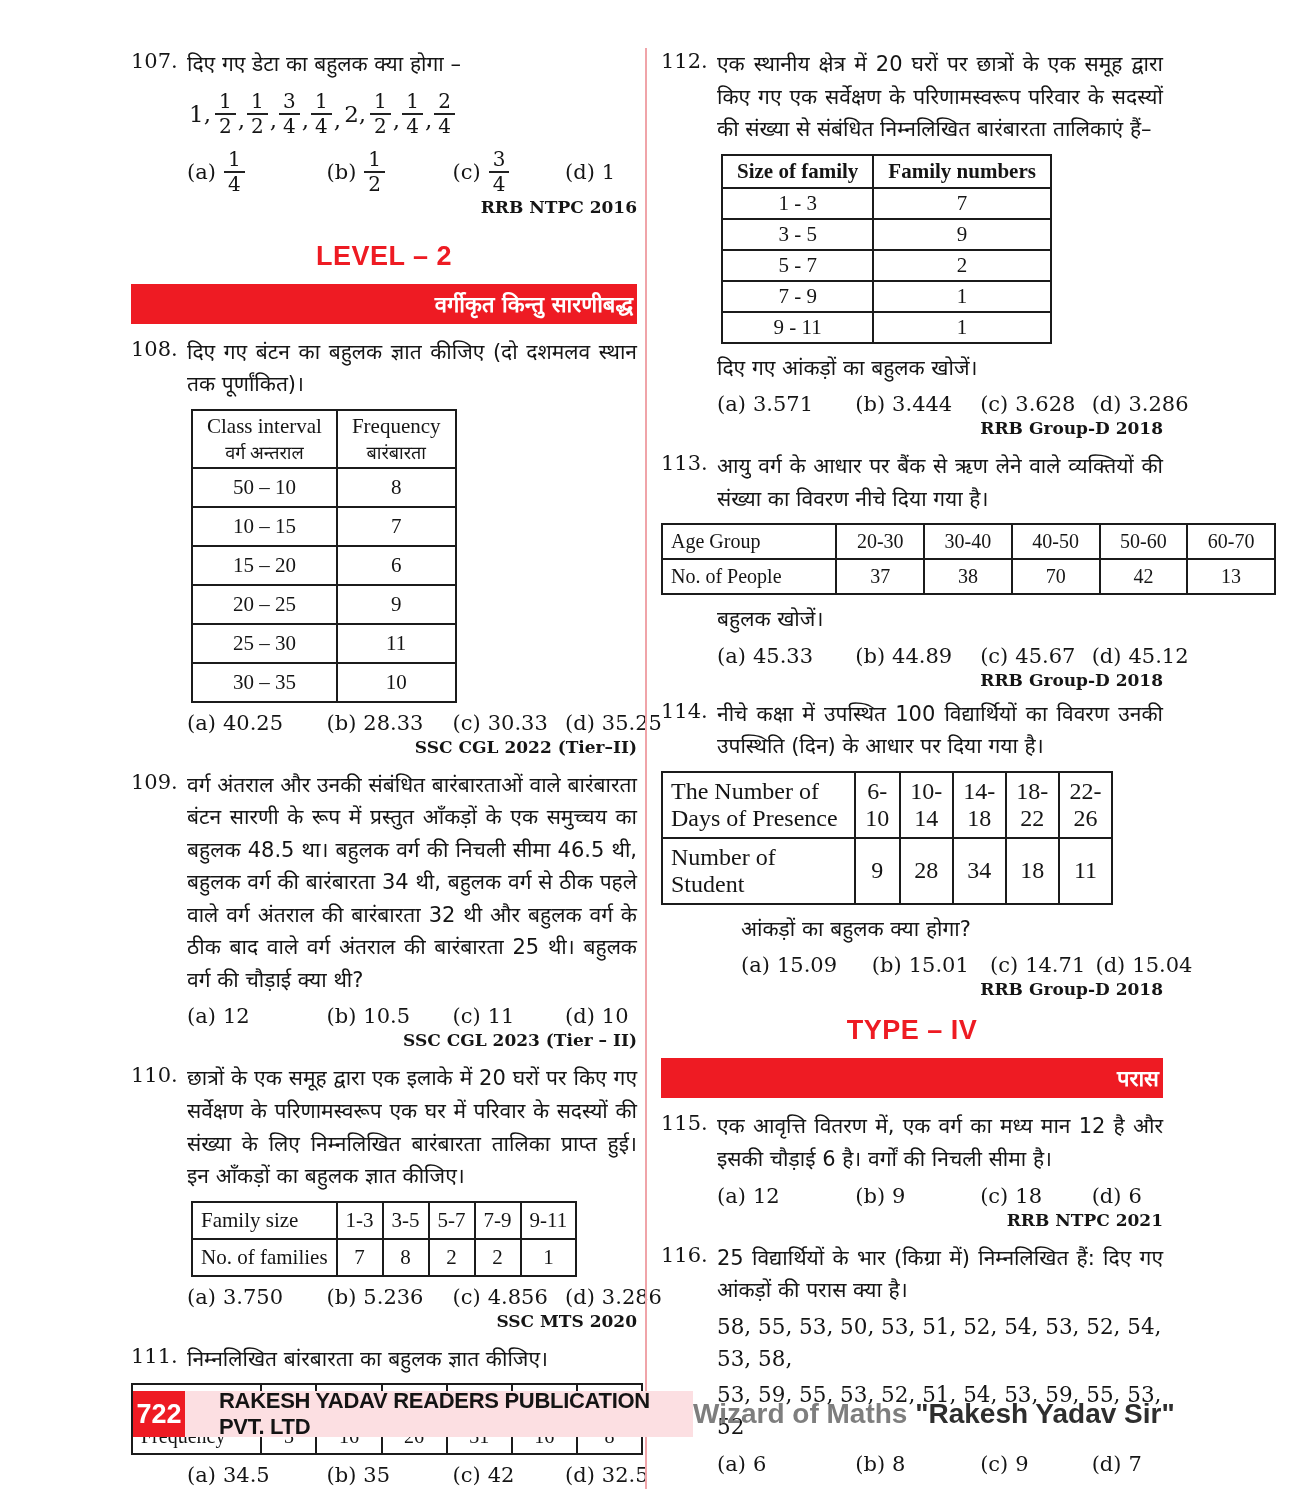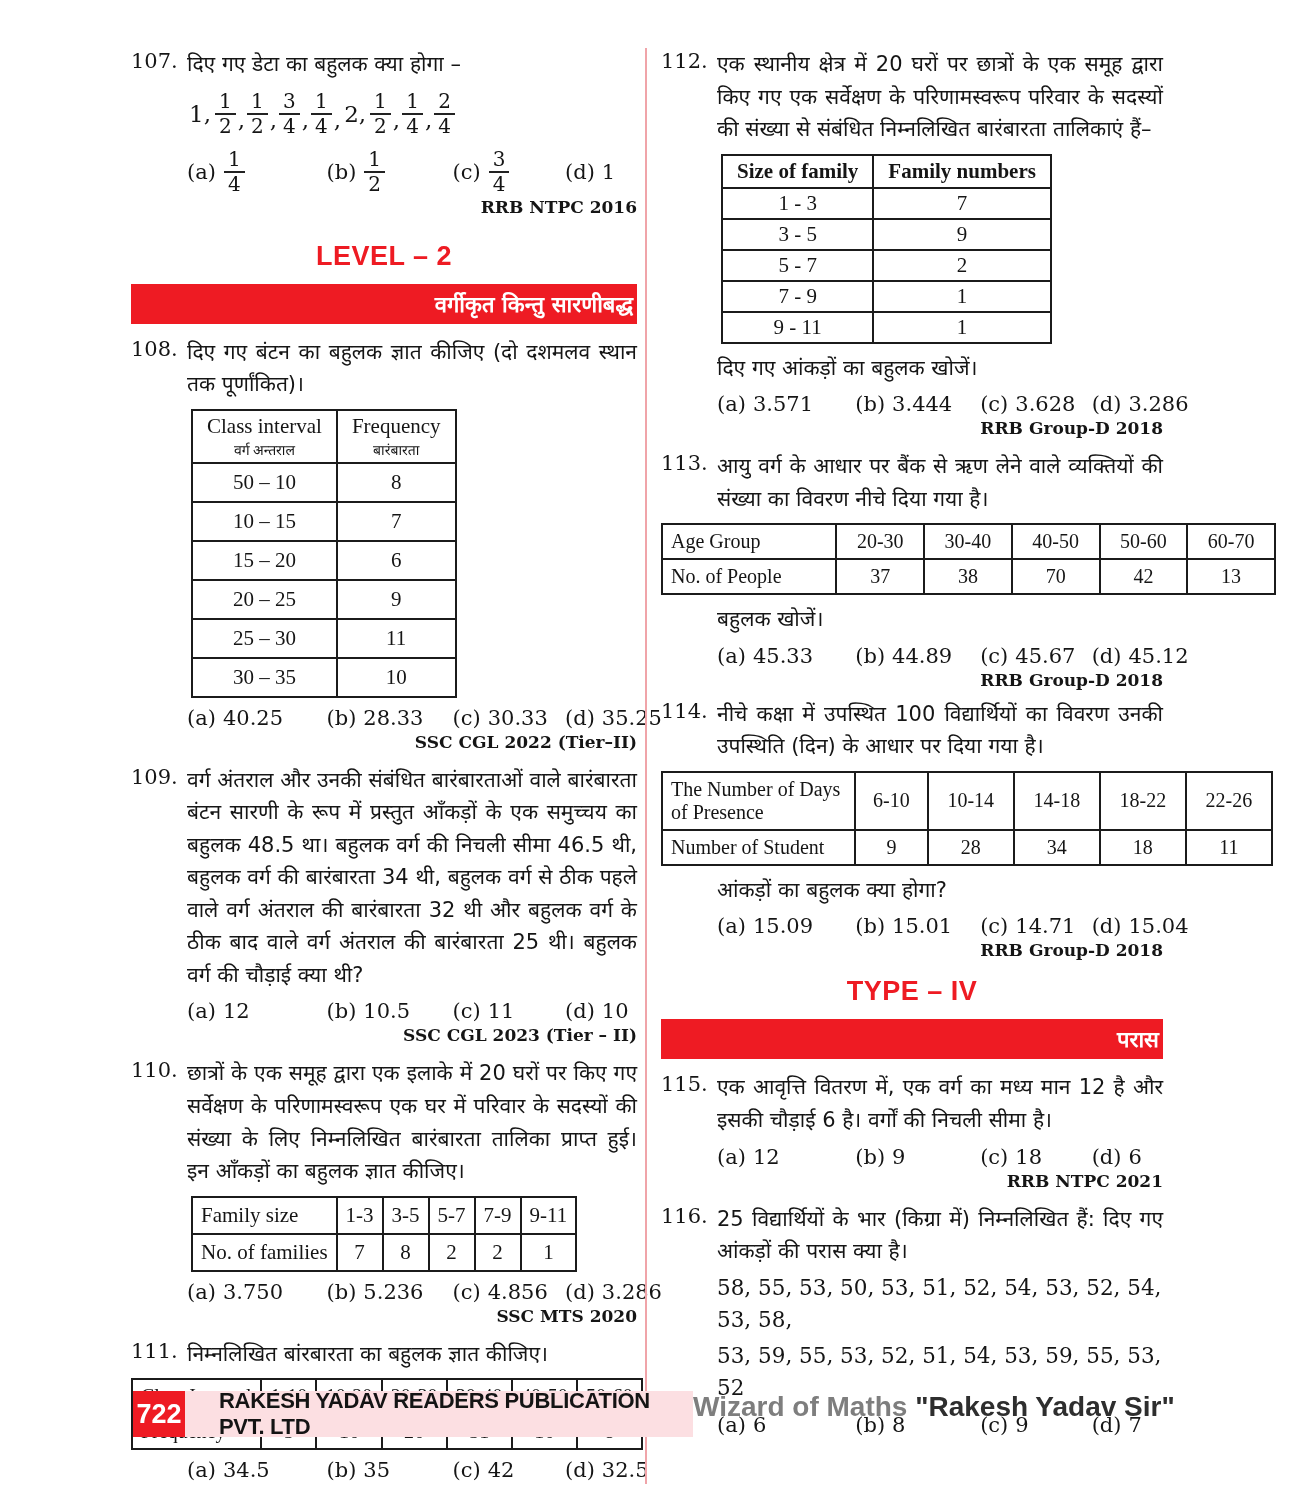--- a/index.html
+++ b/index.html
@@ -25,37 +25,37 @@
   .heading-red{color:var(--red);font-family:"Liberation Sans",sans-serif;font-weight:bold;
                font-size:27px;text-align:center;letter-spacing:.5px;margin:16px 0 12px;}
   .banner{background:var(--red);color:#fff;font-weight:bold;font-size:22px;text-align:right;
           padding:4px 4px 6px;margin:0 0 12px;}
 
   .tbl{border-collapse:collapse;font-family:Liberation Serif, serif;font-size:21px;
        border:1px solid #22c55e;margin:8px 0 8px 4px;}
   .tbl td,.tbl th{border:2px solid #1b1b1b;text-align:center;padding:2px 10px;}
   .tbl .lft{text-align:left;}
   .vtbl th{font-weight:normal;padding:3px 14px;}
-  .vtbl .hi{font-size:14px;padding-top:1px;}
+  .vtbl .hi{font-size:18px;padding-top:1px;}
   .vtbl td{padding:6px 10px;}
   .vtbl2 th{font-weight:bold;padding:3px 14px;}
   .htbl td{padding:5px 8px;}
 
   .frac{display:inline-flex;flex-direction:column;align-items:center;font-family:"DejaVu Serif",serif;
         line-height:1.05;font-size:20px;margin:0 1px;}
   .frac .fn{padding:0 4px 1px;border-bottom:2px solid #222;}
   .frac .fd{padding-top:1px;}
   .seq{display:flex;align-items:center;font-family:"DejaVu Serif",serif;font-size:23px;
        margin:10px 0 12px;gap:1px;}
   .seq .whole{padding:0 2px;}
   .seq .comma{align-self:flex-end;padding-bottom:4px;}
 
   .numlines{font-family:"DejaVu Serif",serif;font-size:21.5px;line-height:1.5;margin-top:4px;}
 
-  .footer{position:absolute;left:0;top:1391px;width:1295px;display:flex;align-items:flex-start;}
+  .footer{position:absolute;left:0;top:1391px;width:1295px;display:flex;align-items:center;}
   .pageno{background:var(--red);color:#fff;font-family:"Liberation Sans",sans-serif;font-weight:bold;
           font-size:27px;width:52px;height:46px;display:flex;align-items:center;justify-content:center;
           margin-left:133px;flex:none;}
   .pub-band{background:var(--band);height:46px;display:flex;align-items:center;padding:0 34px;
             width:440px;flex:none;font-family:"Liberation Sans",sans-serif;font-weight:bold;
             font-size:22px;letter-spacing:-0.3px;color:#141414;}
   .brand{margin-left:auto;margin-right:133px;font-family:"Liberation Sans",sans-serif;font-weight:bold;
          font-size:28px;white-space:nowrap;}
   .brand .lite{color:#7e7e7e;}
   .brand .darkname{color:#2e2e2e;}
@@ -438,41 +438,41 @@
         </div>
         <div class="src">RRB Group-D 2018</div>
       </div>
 
       <div class="q">
         <div class="qnum">114.</div>
         <div class="qbody">
           <div class="qtext">नीचे कक्षा में उपस्थित 100 विद्यार्थियों का विवरण उनकी उपस्थिति (दिन) के आधार पर दिया गया है।</div>
         </div>
       </div>
-      <table class="tbl htbl" style="margin-left:0;width:612px;font-size:20px;">
+      <table class="tbl htbl" style="margin-left:0;width:452px;font-size:24px;">
         <tbody>
             <tr>
           <td class="lft" style="width:175px;">The Number of Days of Presence</td>
           <td>6-10</td>
               <td>10-14</td>
               <td>14-18</td>
               <td>18-22</td>
               <td>22-26</td>
         </tr>
         <tr>
           <td class="lft">Number of Student</td>
           <td>9</td>
               <td>28</td>
               <td>34</td>
               <td>18</td>
               <td>11</td>
         </tr>
       </tbody>
         </table>
-      <div style="margin-left:56px;">
+      <div style="margin-left:80px;">
         <div class="qtext">आंकड़ों का बहुलक क्या होगा?</div>
         <div class="opts">
           <span class="opt a">
               <span class="lab">(a)</span>
               <span class="val">15.09</span>
             </span>
           <span class="opt b">
               <span class="lab">(b)</span>
               <span class="val">15.01</span>
             </span>

